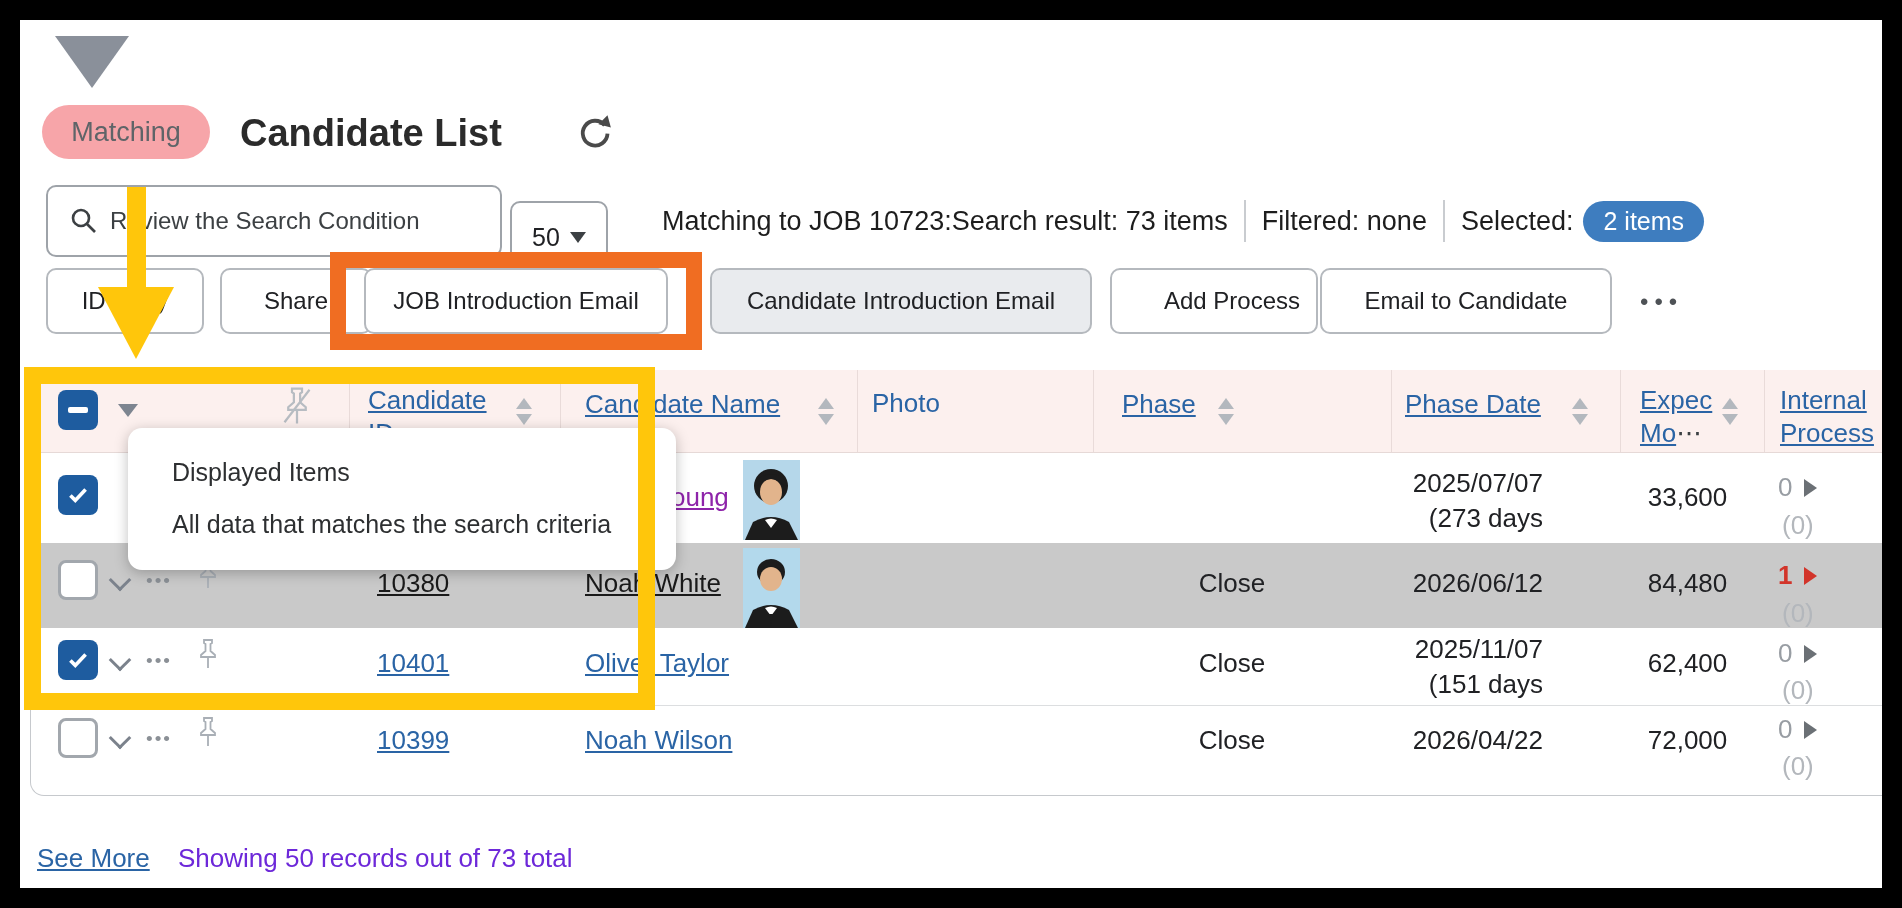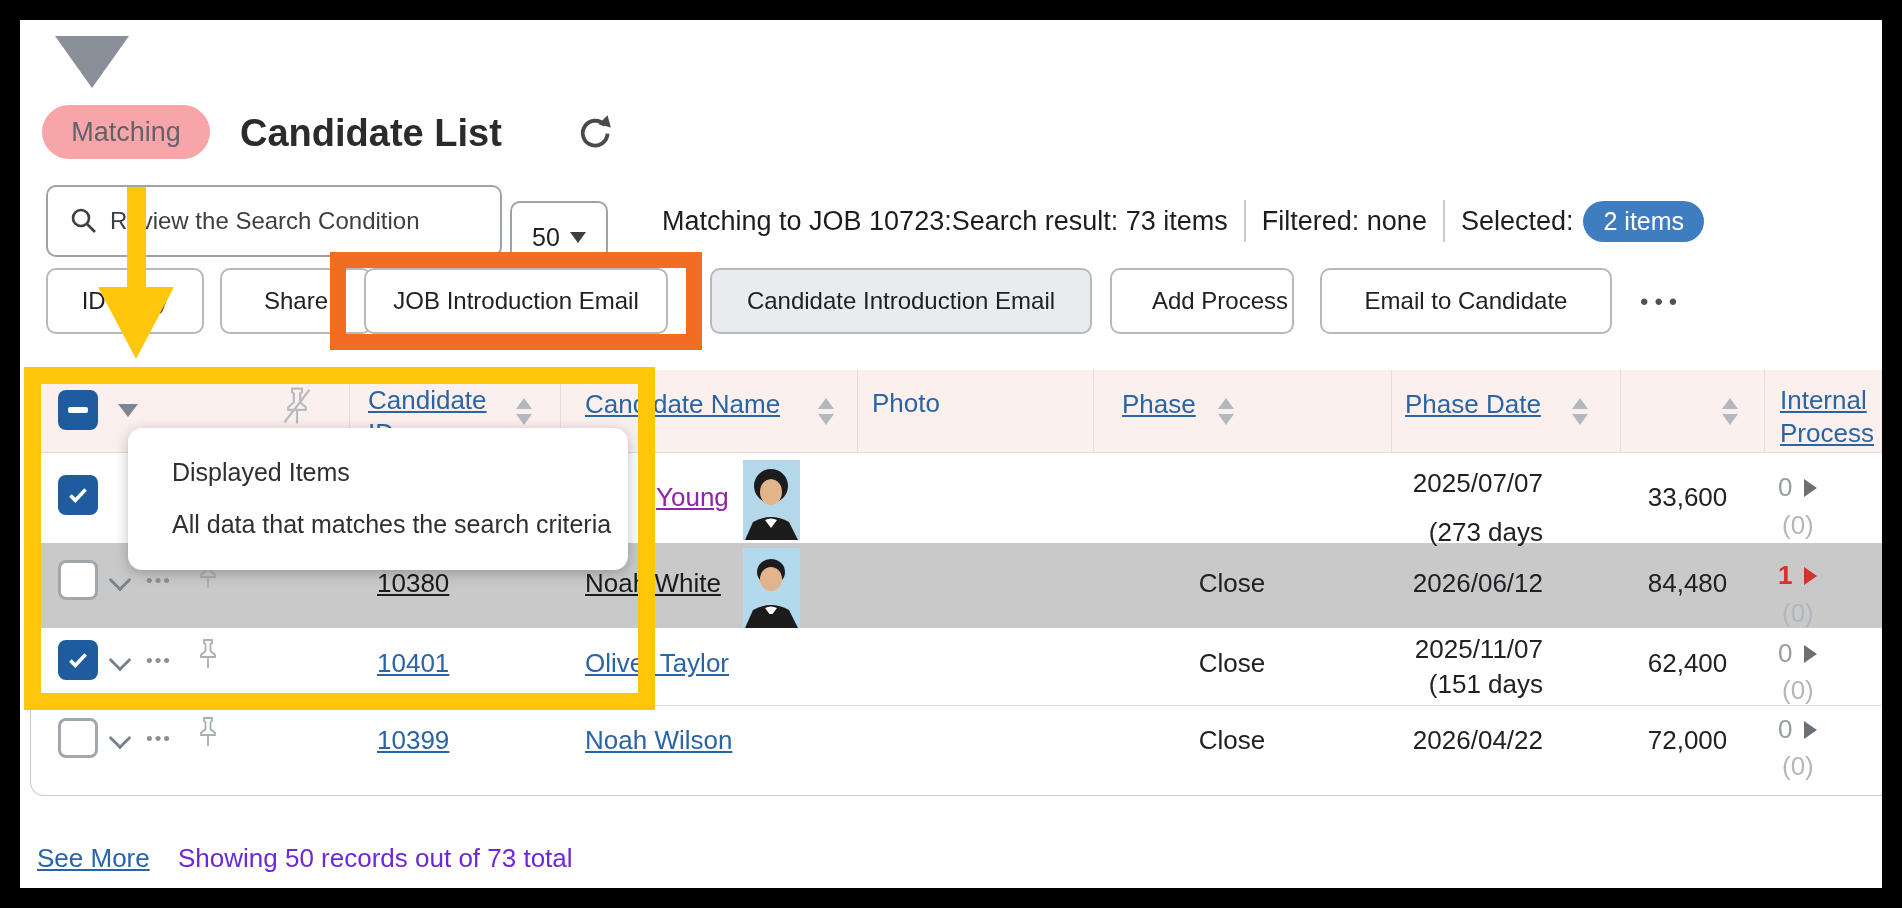--- a/index.html
+++ b/index.html
@@ -65,21 +65,21 @@
   .ip.red .ip-tri{border-left-color:#d2342a;}
   .ip-sub{position:absolute;font-size:26px;color:#b3b7bc;}
 
   .photo{position:absolute;width:57px;height:80px;overflow:hidden;}
 
   
   .footer-link{font-size:26px;color:#2a64a5;text-decoration:underline;}
   .footer-txt{font-size:26px;color:#6d28d9;}
 
   
-  .tooltip{left:108px;top:408px;width:500px;height:142px;background:#fff;border-radius:14px;box-shadow:0 3px 14px rgba(0,0,0,0.25);z-index:30;}
+  .tooltip{left:108px;top:408px;width:500px;height:142px;background:#fff;border-radius:14px;box-shadow:0 3px 14px rgba(0,0,0,0.25);z-index:30;padding-left:48px;}
   .tt-line{position:absolute;font-size:25px;color:#2d2f31;white-space:nowrap;}
 
   
   .ann-rect-yellow{left:4px;top:347px;width:631px;height:343px;border:17px solid #ffc60b;box-sizing:border-box;z-index:50;}
   .ann-arrow-bar{left:107px;top:167px;width:19px;height:102px;background:#ffc60b;z-index:52;}
   .ann-arrow-head{left:78px;top:267px;width:0;height:0;border-left:38px solid transparent;border-right:38px solid transparent;border-top:72px solid #ffc60b;z-index:52;}
   .ann-rect-orange{left:310px;top:232px;width:372px;height:98px;border:16px solid #f06d22;box-sizing:border-box;z-index:45;}
 </style>
 </head>
 <body>
@@ -118,21 +118,21 @@
       <span>Filtered: none</span>
       <span class="vdiv"></span>
       <span>Selected:</span>
       <span class="sel-pill" style="margin-left:-6px;">2 items</span>
     </div>
 
     <div class="abs btn" style="left:26px;top:248px;width:158px;">ID Copy</div>
     <div class="abs btn" style="left:200px;top:248px;width:152px;">Share</div>
     <div class="abs btn gray" style="left:690px;top:248px;width:382px;">Candidate Introduction Email</div>
     <div class="abs btn" style="left:344px;top:248px;width:304px;">JOB Introduction Email</div>
-    <div class="abs btn" style="left:1090px;top:248px;width:184px;padding-left:36px;">Add Process</div>
+    <div class="abs btn" style="left:1090px;top:248px;width:208px;padding-left:36px;">Add Process</div>
     <div class="abs btn" style="left:1300px;top:248px;width:292px;">Email to Candidate</div>
     <div class="abs dots-lg" style="left:1620px;top:268px;">•••</div>
 
     <div class="abs table-wrap"></div>
     <div class="abs thead"></div>
     <div class="hdiv" style="left:329px;"></div>
     <div class="hdiv" style="left:540px;"></div>
     <div class="hdiv" style="left:837px;"></div>
     <div class="hdiv" style="left:1073px;"></div>
     <div class="hdiv" style="left:1371px;"></div>
@@ -165,20 +165,24 @@
     <div class="abs hlink" style="left:1102px;top:368px;">Phase</div>
     <div class="sort" style="left:1198px;top:378px;">
         <span class="s-up"></span>
         <span class="s-dn"></span>
       </div>
     <div class="abs hlink" style="left:1385px;top:368px;">Phase Date</div>
     <div class="sort" style="left:1552px;top:378px;">
         <span class="s-up"></span>
         <span class="s-dn"></span>
       </div>
+    <div class="abs" style="left:1620px;top:364px;width:120px;">
+      <span class="hlink">Expec</span><br>
+      <span class="hlink">Mo</span><span style="color:#3c4043;font-size:26px;">⋯</span>
+    </div>
     <div class="sort" style="left:1702px;top:378px;">
         <span class="s-up"></span>
         <span class="s-dn"></span>
       </div>
     <div class="abs hlink" style="left:1760px;top:364px;width:115px;">Internal Process</div>
 
     <div class="abs row-gray"></div>
     <div class="rowline" style="top:432px;background:#e6d9d7;"></div>
     <div class="rowline" style="top:685px;"></div>
 
@@ -192,21 +196,21 @@
       <svg width="57" height="80" viewBox="0 0 57 80">
         <rect width="57" height="80" fill="#b5d7ea"></rect>
         <ellipse cx="28" cy="26" rx="17" ry="17" fill="#1c1c1c"></ellipse>
         <ellipse cx="28" cy="32" rx="11" ry="13" fill="#e2b48c"></ellipse>
         <path d="M14 26 Q28 12 42 26 L42 20 Q28 8 14 20 Z" fill="#1c1c1c"></path>
         <path d="M2 80 L10 62 Q28 52 46 62 L55 80 Z" fill="#1c1c1c"></path>
         <path d="M22 60 L28 68 L34 60 Q28 57 22 60 Z" fill="#fff"></path>
       </svg>
     </div>
     <div class="cell rnum" style="left:1371px;top:448px;">2025/07/07</div>
-    <div class="cell rnum" style="left:1371px;top:483px;margin-top:14px;">(273 days</div>
+    <div class="cell rnum" style="left:1371px;top:483px;">(273 days</div>
     <div class="cell enum" style="left:1600px;top:462px;">33,600</div>
     <div class="abs ip" style="left:1758px;top:452px;">
       <span class="ip-count">0</span>
         <span class="ip-tri"></span>
     </div>
     <div class="ip-sub" style="left:1762px;top:490px;">(0)</div>
 
     <div class="cb off abs" style="left:38px;top:540px;"></div>
     <div class="chev" style="left:92px;top:552px;"></div>
     <div class="dots-sm" style="left:126px;top:550px;">•••</div>

